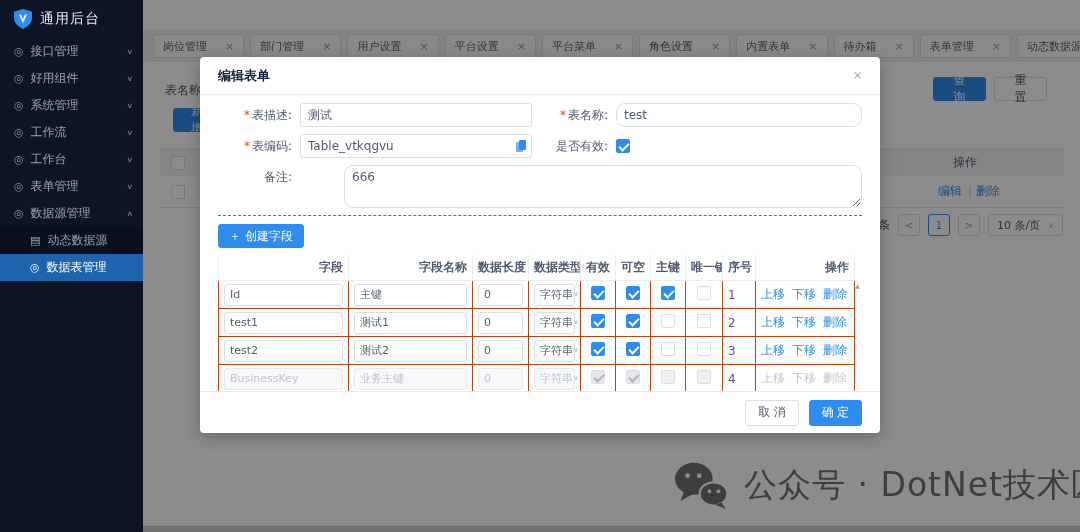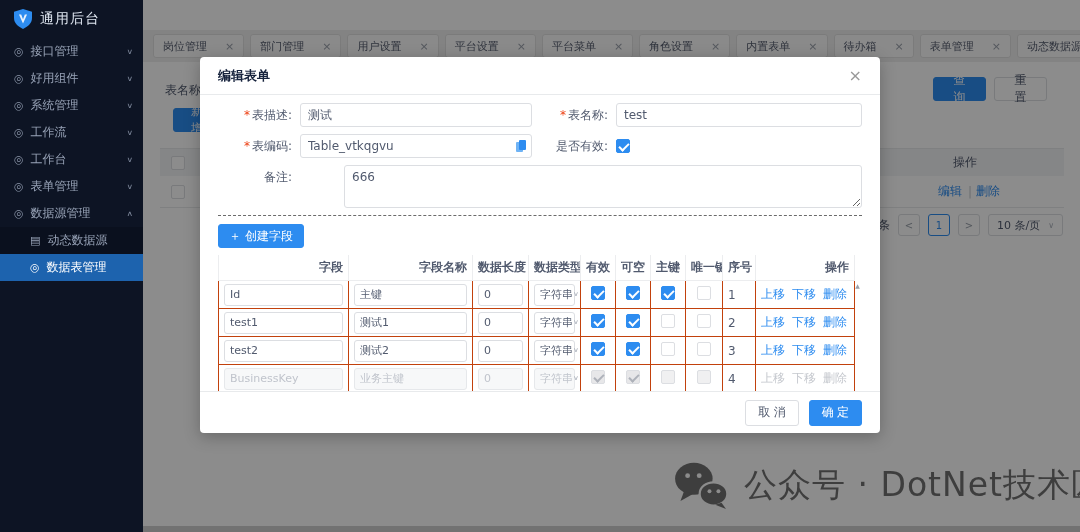--- a/index.html
+++ b/index.html
@@ -53,31 +53,31 @@
   .pg-size .ar { font-size:8px; color:#aab0ba; }
 
   
   .overlay { position:absolute; left:143px; top:0; width:937px; height:532px; background:rgba(0,0,0,0.45); z-index:40; }
   .bottom-strip { position:absolute; left:143px; bottom:0; width:937px; height:6px; background:rgba(0,0,0,0.18); z-index:45; }
   .watermark { position:absolute; left:672px; top:460px; z-index:50; display:flex; align-items:center; gap:14px; color:#3e3e3e; }
   .watermark .wm-text { font-size:33px; font-weight:500; letter-spacing:1px; white-space:nowrap; }
 
   
   .modal { position:absolute; left:200px; top:57px; width:680px; height:376px; background:#fff; border-radius:4px; z-index:60; box-shadow:0 4px 16px rgba(0,0,0,.25); }
-  .m-head { height:38px; display:flex; align-items:center; padding:0 18px; border-bottom:1px solid #e8eaec; }
+  .m-head { height:38px; display:flex; align-items:center; padding:0 18px; border-bottom:1px solid #e8eaec;font-family:Liberation Serif, serif; }
   .m-title { font-size:13px; font-weight:bold; color:#17233d; }
   .m-close { margin-left:auto; color:#999; font-size:16px; cursor:pointer; line-height:1; }
   .m-body { position:absolute; top:38px; left:0; right:0; bottom:42px; padding:8px 18px 0; overflow:hidden; }
   .frow { display:flex; align-items:flex-start; margin-bottom:7px; }
   .flab { width:82px; text-align:right; padding-right:8px; line-height:24px; white-space:nowrap; color:#515a6e; }
   .flab2 { width:84px; text-align:right; padding-right:8px; line-height:24px; white-space:nowrap; color:#515a6e; }
   .req-star { color:#ed4014; margin-right:2px; }
   .inp { height:24px; border:1px solid #dcdee2; border-radius:3px; padding:0 7px; font-size:12px; color:#515a6e; font-family:inherit; outline:none; }
   .w1 { width:232px; }
-  .grow { flex:1; }
+  .grow { flex:1;border-radius:9px; }
   .inp-wrap { position:relative; width:232px; }
   .inp-wrap .inp { width:100%; }
   .copy-ic { position:absolute; right:6px; top:6px; cursor:pointer; }
   .valid-cb { margin-top:5px; }
   textarea.inp { height:43px; resize:vertical; padding-top:3px; line-height:1.4;margin-left:44px; }
   .dashed { border-top:1px dashed #6b6b6b; margin:2px 0 8px; }
   .btn.sm { height:24px; padding:0 10px; font-size:12px; }
 
   .ftable { position:relative; margin-top:7px; width:644px; }
   .ftable table { width:637px; border-collapse:collapse; table-layout:fixed; }

